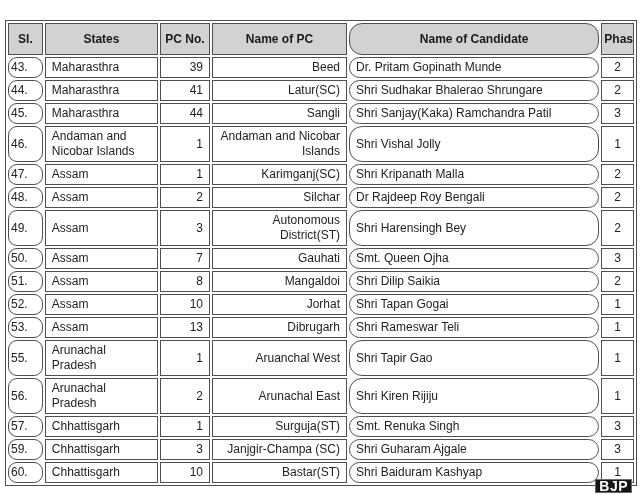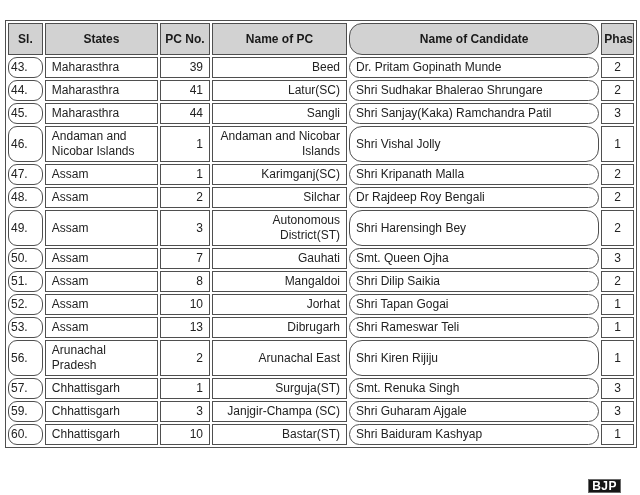--- a/index.html
+++ b/index.html
@@ -57,25 +57,25 @@
 
   td.col-sl        { text-align: left; white-space: nowrap; padding: 2px 2px; border-radius: 9px; }
   td.col-state     { text-align: left; }
   td.col-pc_no     { text-align: right; white-space: nowrap; }
   td.col-pc_name   { text-align: right; }
   td.col-candidate { text-align: left; white-space: nowrap; }
   td.col-phase     { text-align: center; white-space: nowrap; }
 
   .bjp-badge {
     position: absolute;
-    right: 19px;
+    right: 8px;
     bottom: 2px;
     background: var(--badge_bg, #151515);
     color: var(--badge_text, #ffffff);
-    font-size: 12px;
+    font-size: 14px;
     font-weight: bold;
     line-height: 10px;
     padding: 1px 3px;
     border: 1px solid #6a6a6a;
     letter-spacing: 0.5px;
   }
 </style>
 </head>
 <body>
 
@@ -174,20 +174,28 @@
         </tr>
         <tr>
           <td class="col-sl">53.</td>
           <td class="col-state">Assam</td>
           <td class="col-pc_no">13</td>
           <td class="col-pc_name">Dibrugarh</td>
           <td class="col-candidate">Shri Rameswar Teli</td>
           <td class="col-phase">1</td>
         </tr>
         <tr>
+          <td class="col-sl">55.</td>
+          <td class="col-state">Arunachal Pradesh</td>
+          <td class="col-pc_no">1</td>
+          <td class="col-pc_name">Aruanchal West</td>
+          <td class="col-candidate">Shri Tapir Gao</td>
+          <td class="col-phase">1</td>
+        </tr>
+        <tr>
           <td class="col-sl">56.</td>
           <td class="col-state">Arunachal Pradesh</td>
           <td class="col-pc_no">2</td>
           <td class="col-pc_name">Arunachal East</td>
           <td class="col-candidate">Shri Kiren Rijiju</td>
           <td class="col-phase">1</td>
         </tr>
         <tr>
           <td class="col-sl">57.</td>
           <td class="col-state">Chhattisgarh</td>

